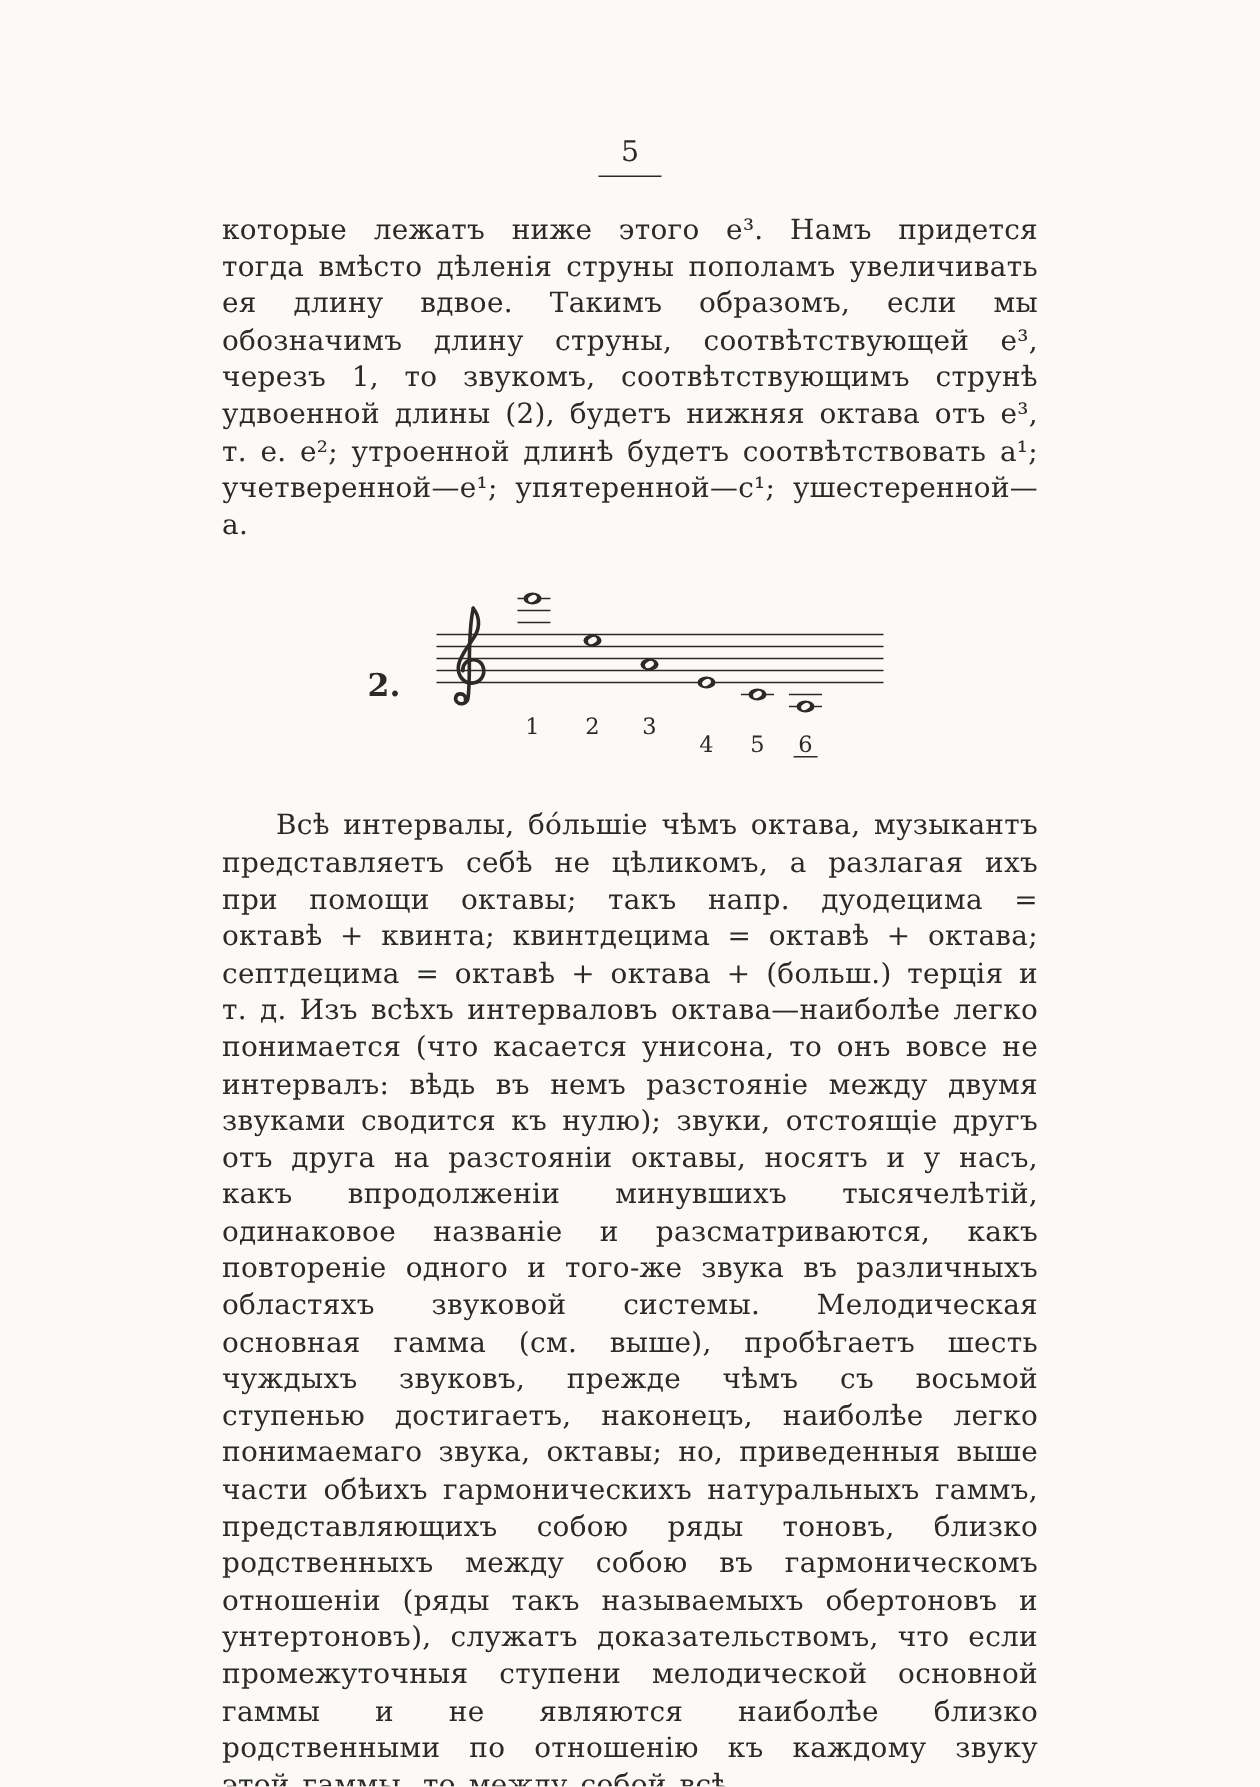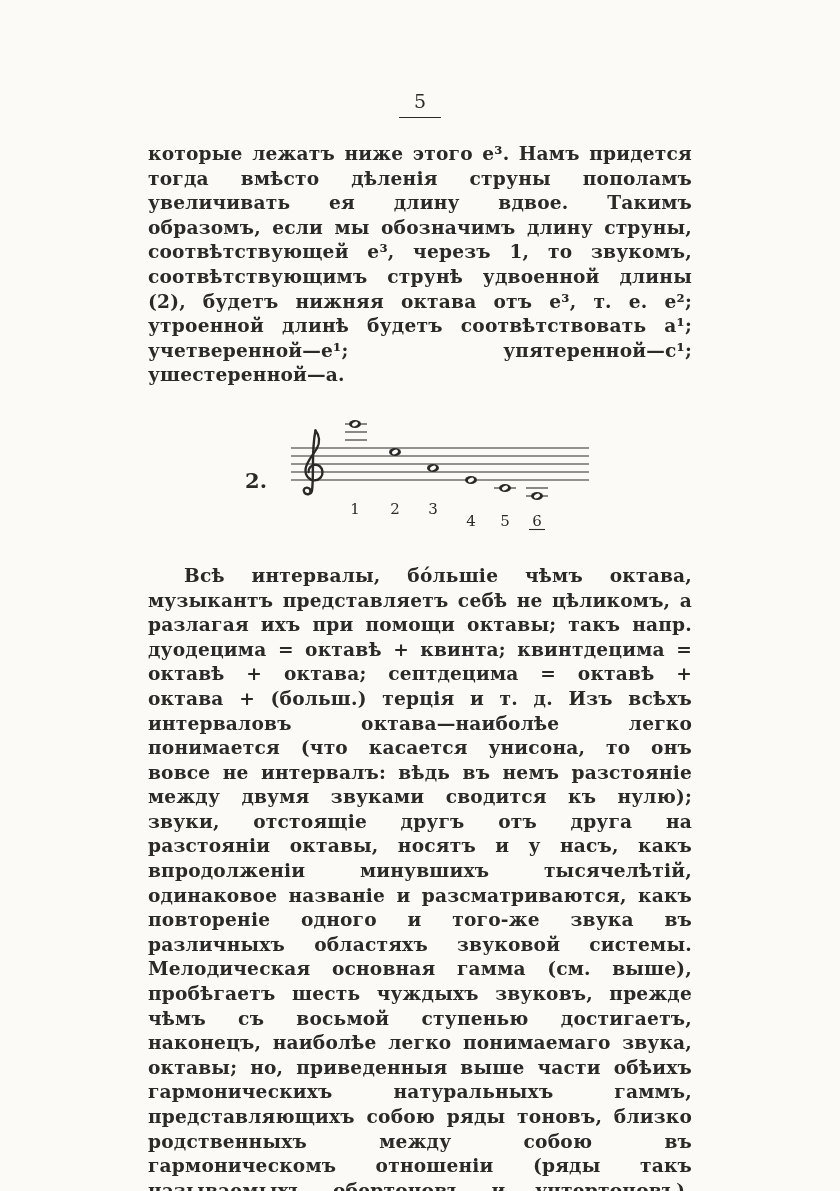--- a/index.html
+++ b/index.html
@@ -28,21 +28,20 @@
     padding: 0 15px 5px 15px;
     border-bottom: 1.5px solid #2b2a28;
   }
   .para {
     font-size: 18.6px;
     line-height: 24.6px;
     text-align: justify;
     letter-spacing: 0.2px;
     word-spacing: 2.5px;
     margin: 0;
-    font-weight: bold;
   }
   .para.first {
     text-indent: 0;
   }
   .para.indented {
     text-indent: 36px;
     margin-top: 32px;
   }
   figure.music-figure {
     margin: 30px 0 8px 0;

